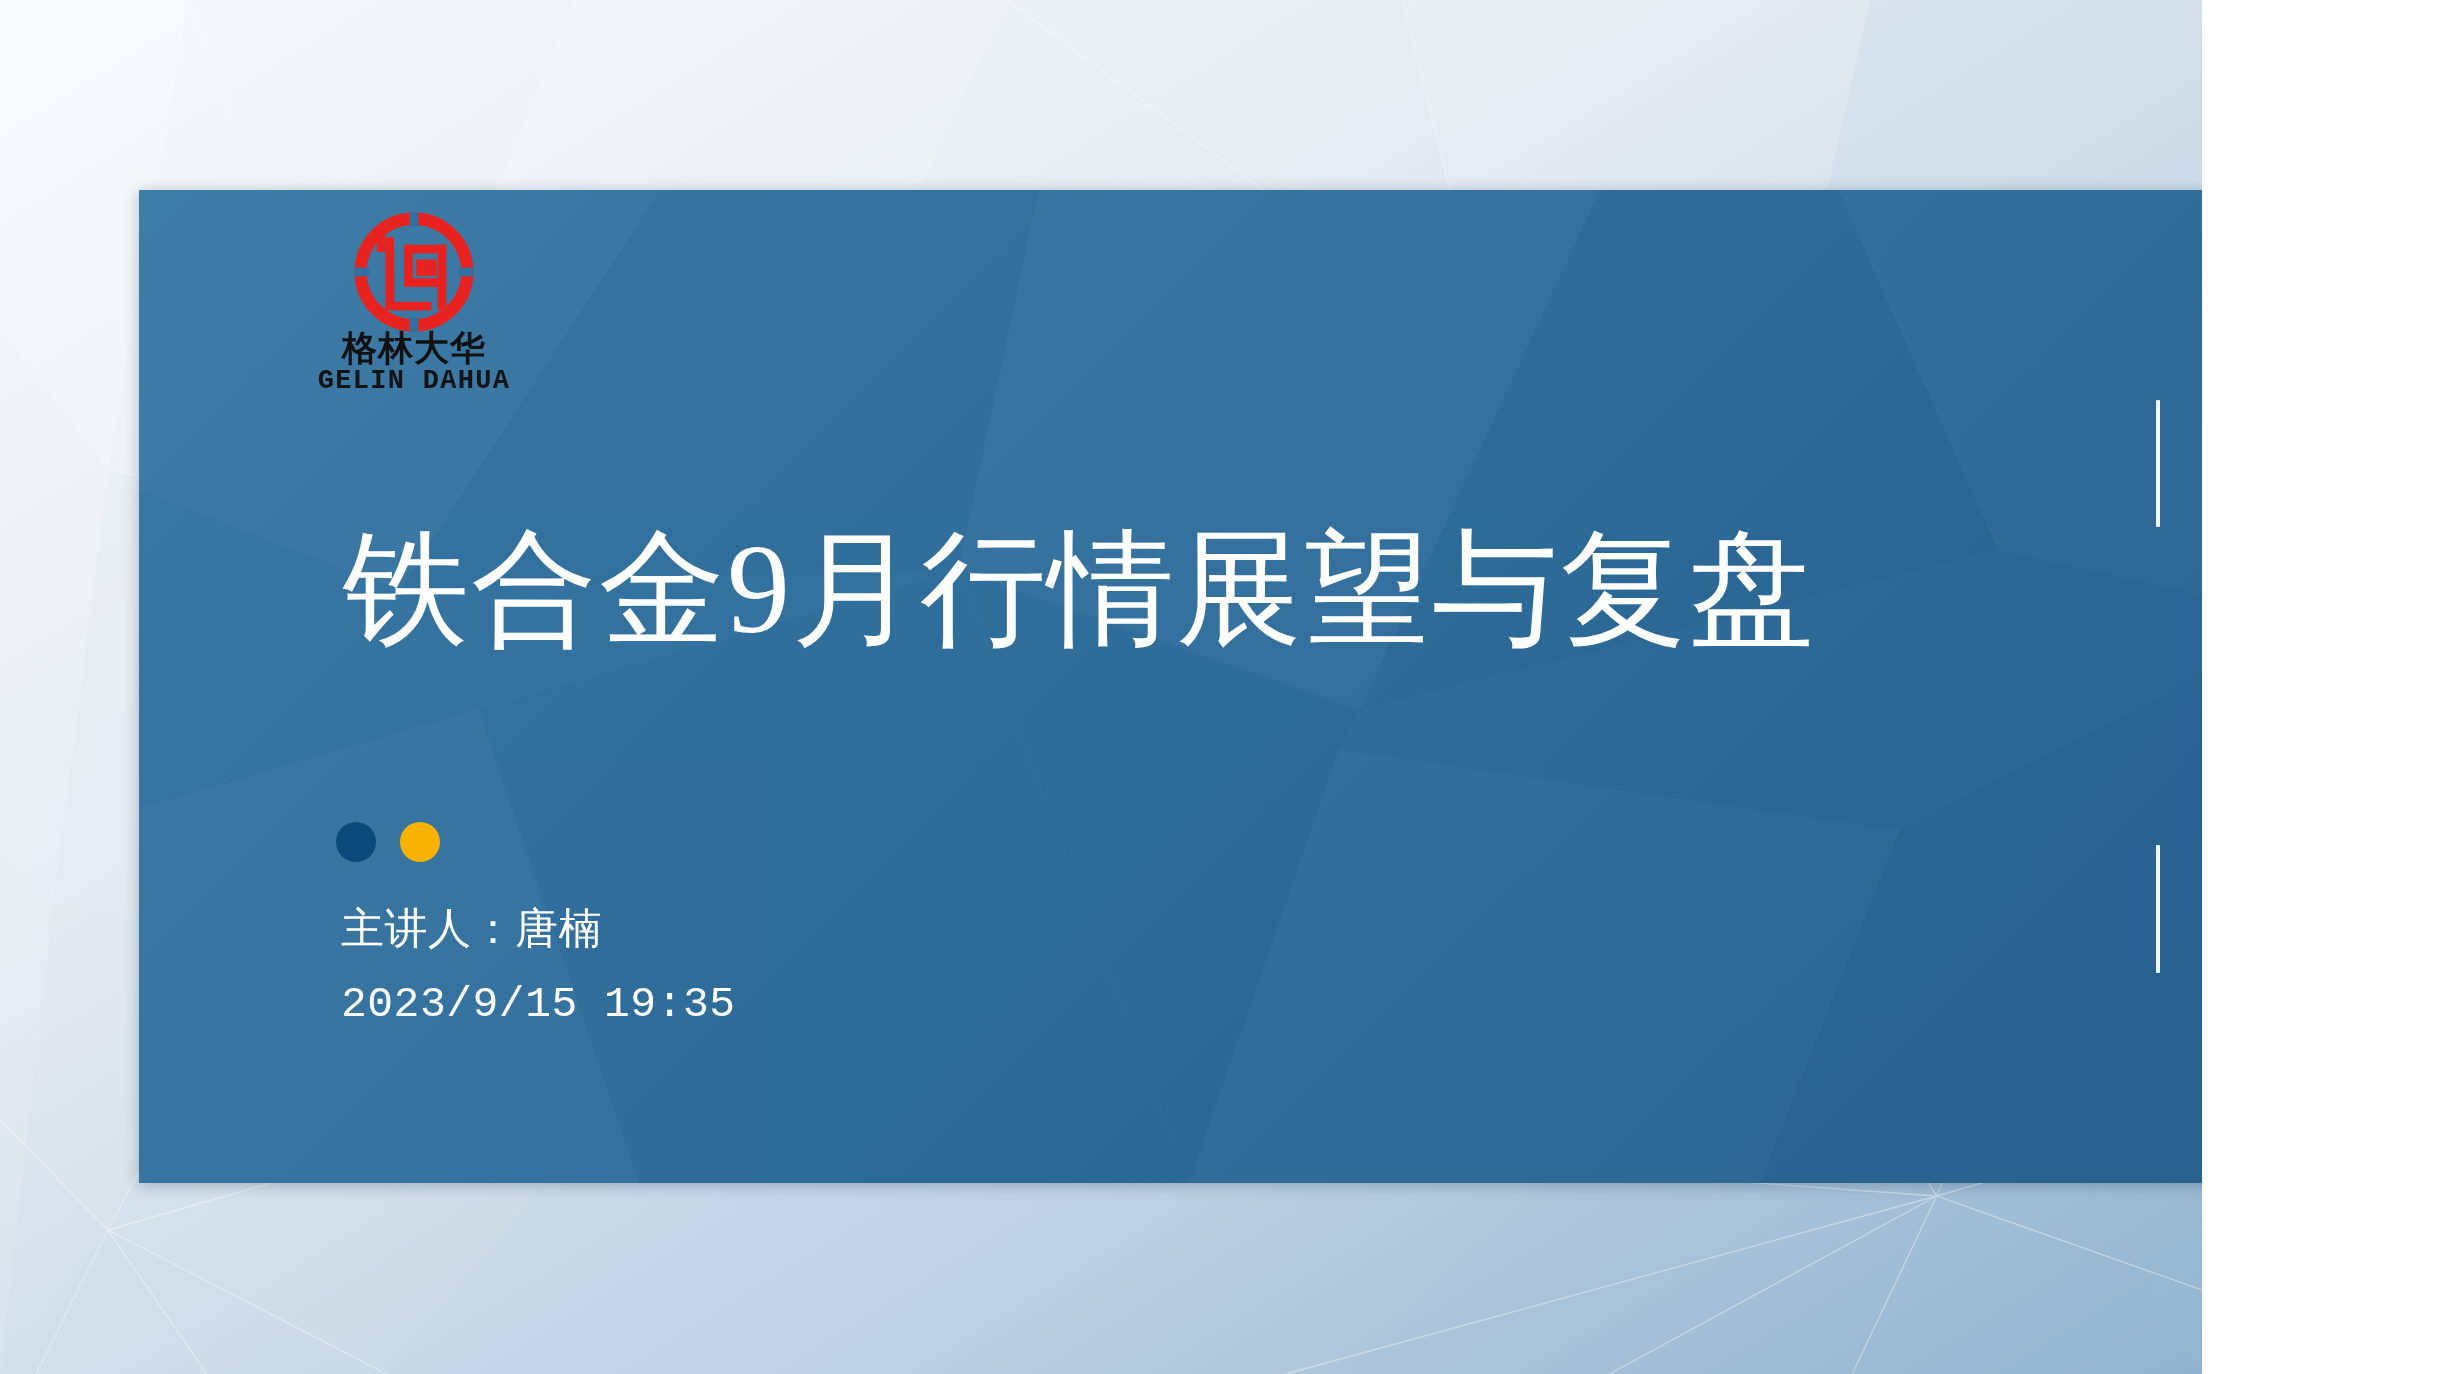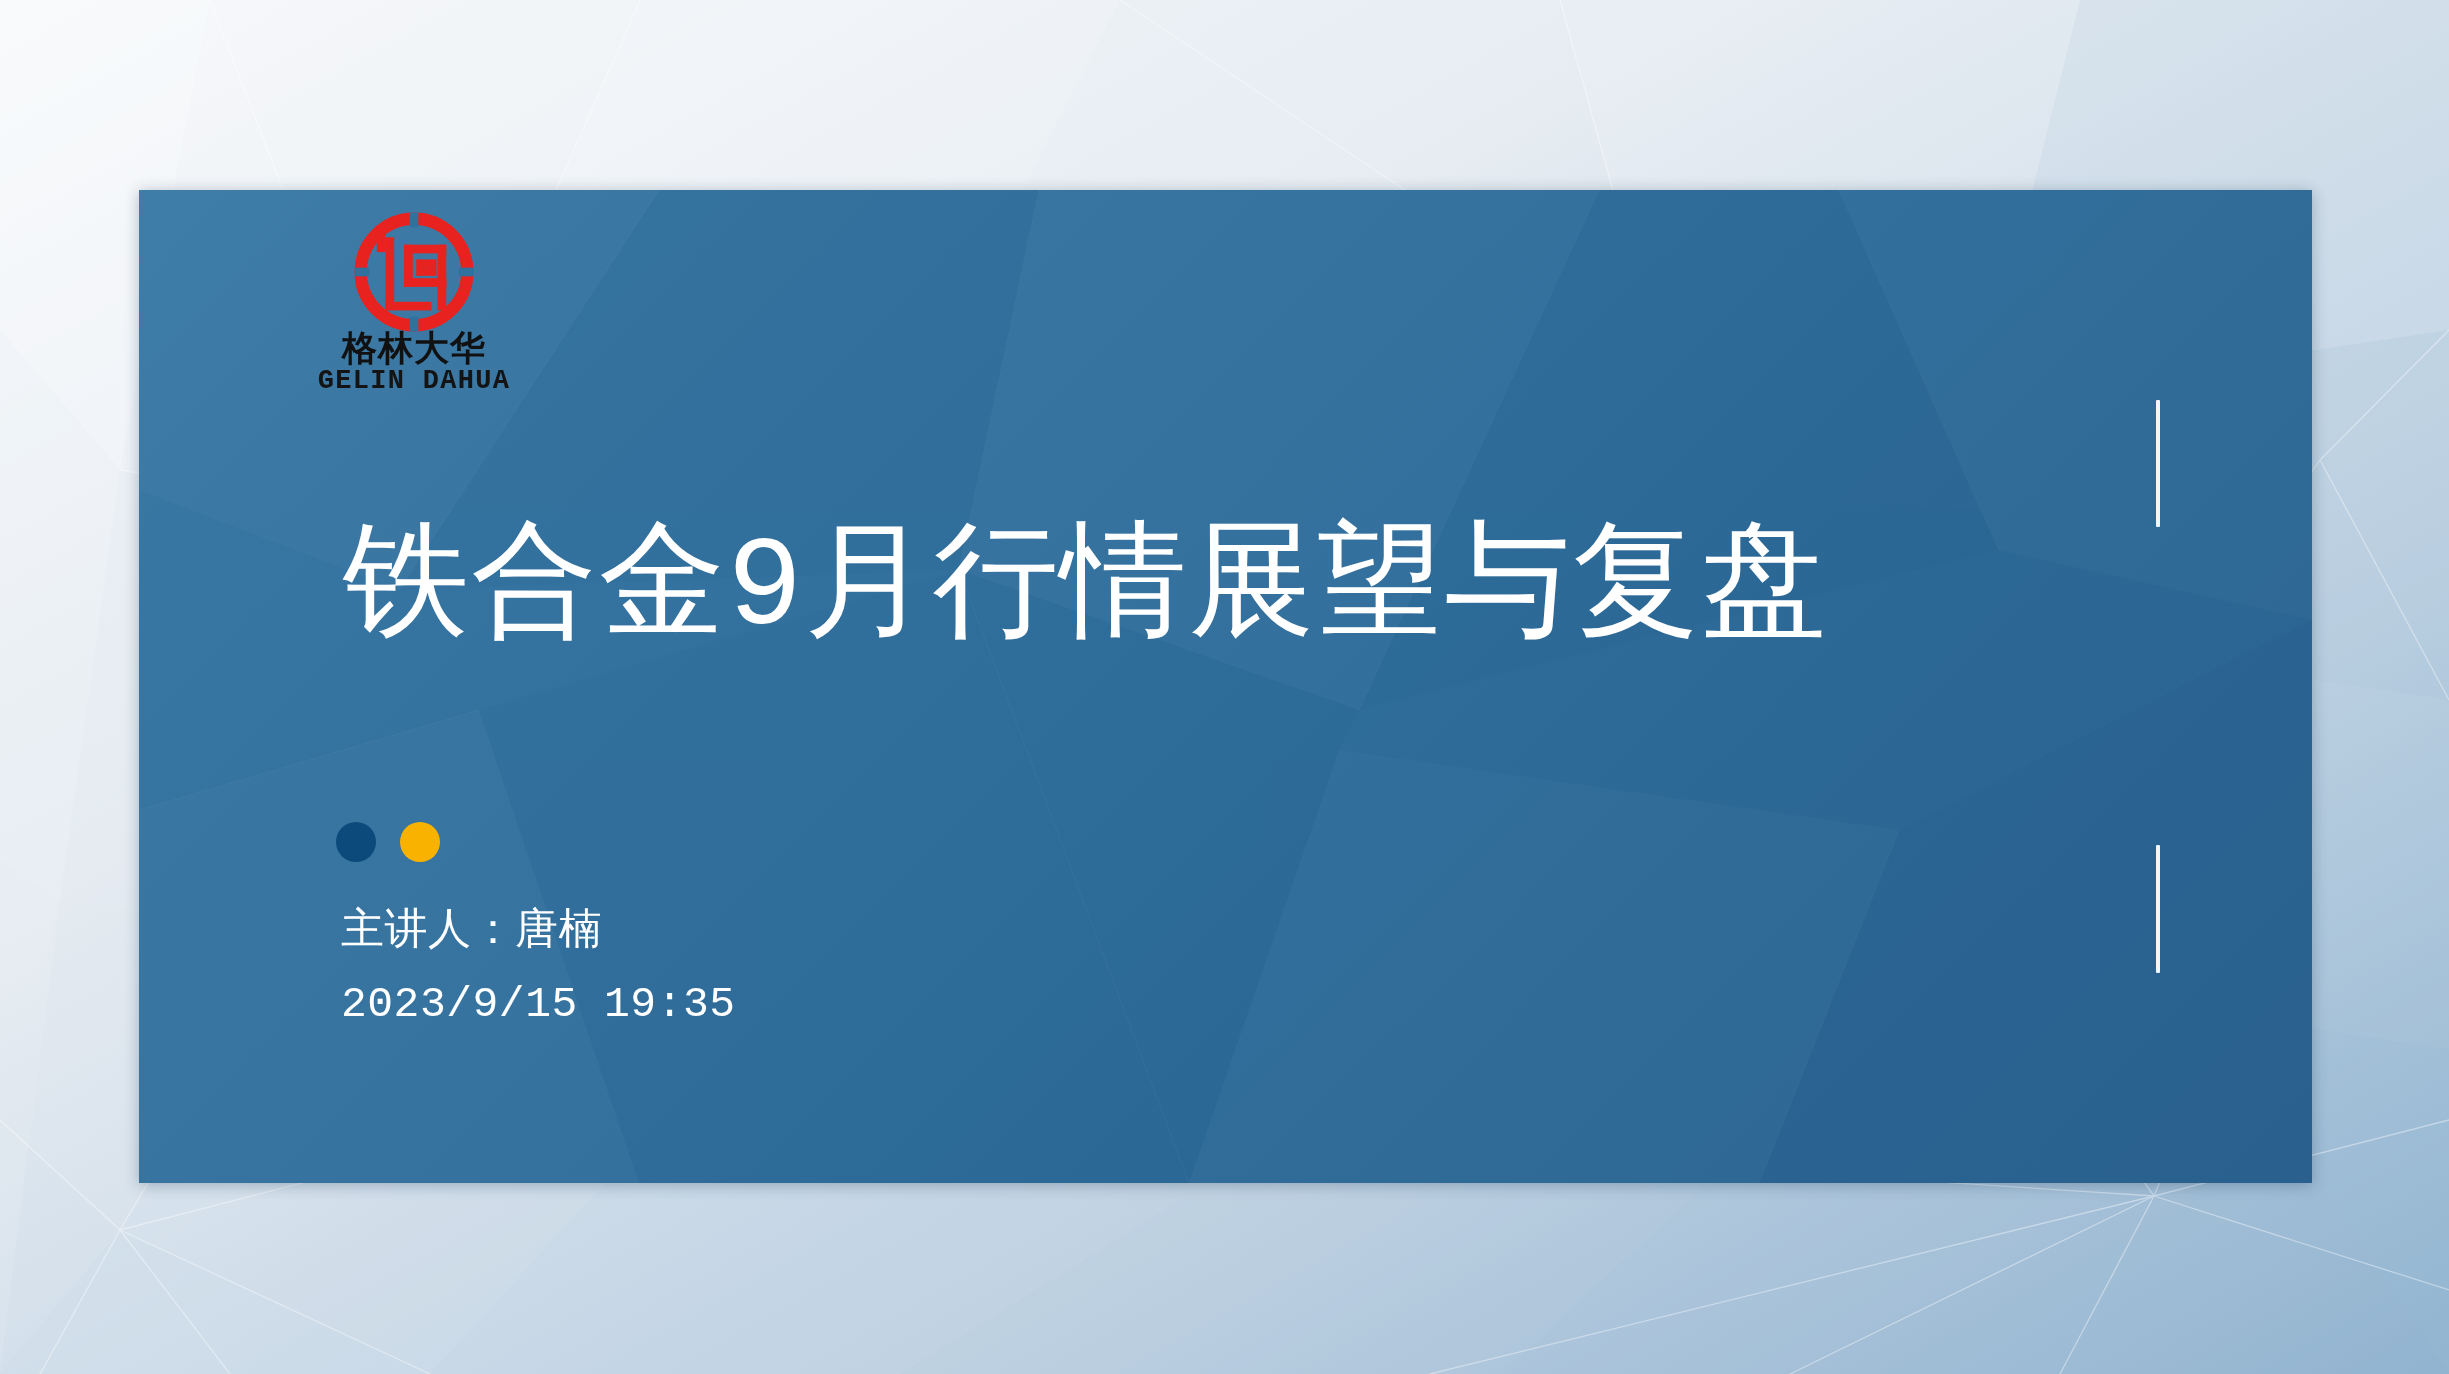--- a/index.html
+++ b/index.html
@@ -4,21 +4,21 @@
 <style>
   html, body {
     margin: 0;
     padding: 0;
     background: #ffffff;
   }
   * { box-sizing: border-box; }
 
   .slide {
     position: relative;
-    width: 2449px;
+    width: 2202px;
     height: 1374px;
     overflow: hidden;
     font-family: "Liberation Sans", "DejaVu Sans", sans-serif;
     background: linear-gradient(120deg, #f4f6f8 0%, #eef2f5 18%, #dde6ee 42%, #c3d4e4 66%, #9cbad4 88%, #8cb0cd 100%);
   }
 
   
   .bg-poly {
     position: absolute;
     inset: 0;
@@ -83,21 +83,21 @@
     line-height: 1.1;
     white-space: nowrap;
   }
 
   
   .title {
     position: absolute;
     left: 204px;
     top: 326px;
     width: 1820px;
-    font-family: Liberation Mono, monospace;
+    font-family: Liberation Serif, serif;
     font-size: 126px;
     font-weight: 400;
     color: #ffffff;
     letter-spacing: 2px;
     line-height: 1.18;
     white-space: nowrap;
   }
 
   
   .dots {

